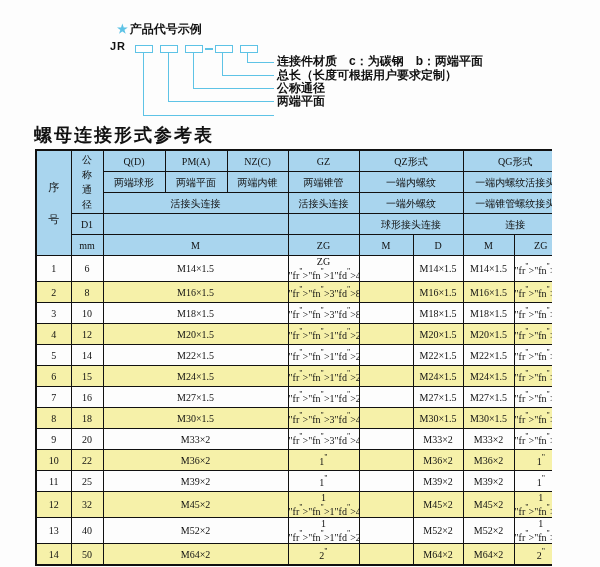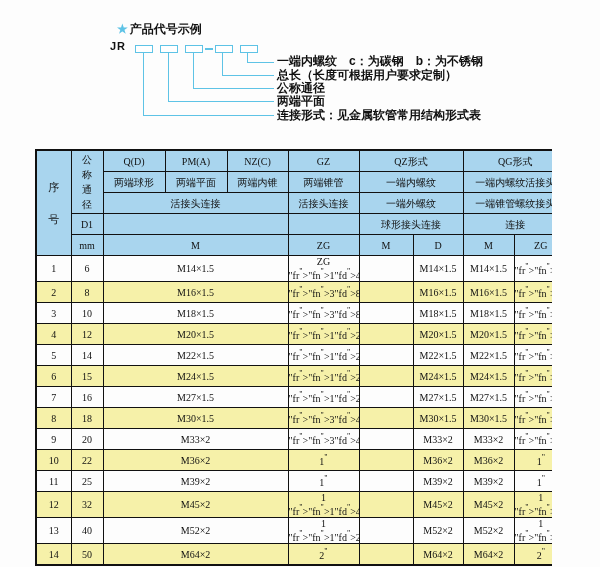--- a/index.html
+++ b/index.html
@@ -46,26 +46,26 @@
   <div class="dash" style="left:205px;"></div>
   <div class="box" style="left:215px;"></div>
   <div class="box" style="left:240px;"></div>
 
   <div class="conn" style="left:143px;top:52px;width:130px;height:63px;"></div>
   <div class="conn" style="left:168px;top:52px;width:105px;height:49px;"></div>
   <div class="conn" style="left:193px;top:52px;width:80px;height:36px;"></div>
   <div class="conn" style="left:222px;top:52px;width:51px;height:23px;"></div>
   <div class="conn" style="left:247px;top:52px;width:26px;height:10px;"></div>
 
-  <div class="lbl" style="top:55px;">一端内螺纹　c：为碳钢　b：为不锈钢</div>
+  <div class="lbl" style="top:55px;">连接件材质　c：为碳钢　b：两端平面</div>
   <div class="lbl" style="top:69px;">总长（长度可根据用户要求定制）</div>
   <div class="lbl" style="top:82px;">公称通径</div>
   <div class="lbl" style="top:95px;">两端平面</div>
-  <div class="lbl" style="top:109px;">连接形式：见金属软管常用结构形式表</div>
-
+
+  <div class="tbl-title">螺母连接形式参考表</div>
 
   <table>
     <colgroup>
       <col style="width:35px;">
         <col style="width:32px;">
         <col style="width:62px;">
       <col style="width:62px;">
         <col style="width:61px;">
         <col style="width:71px;">
       <col style="width:54px;">

